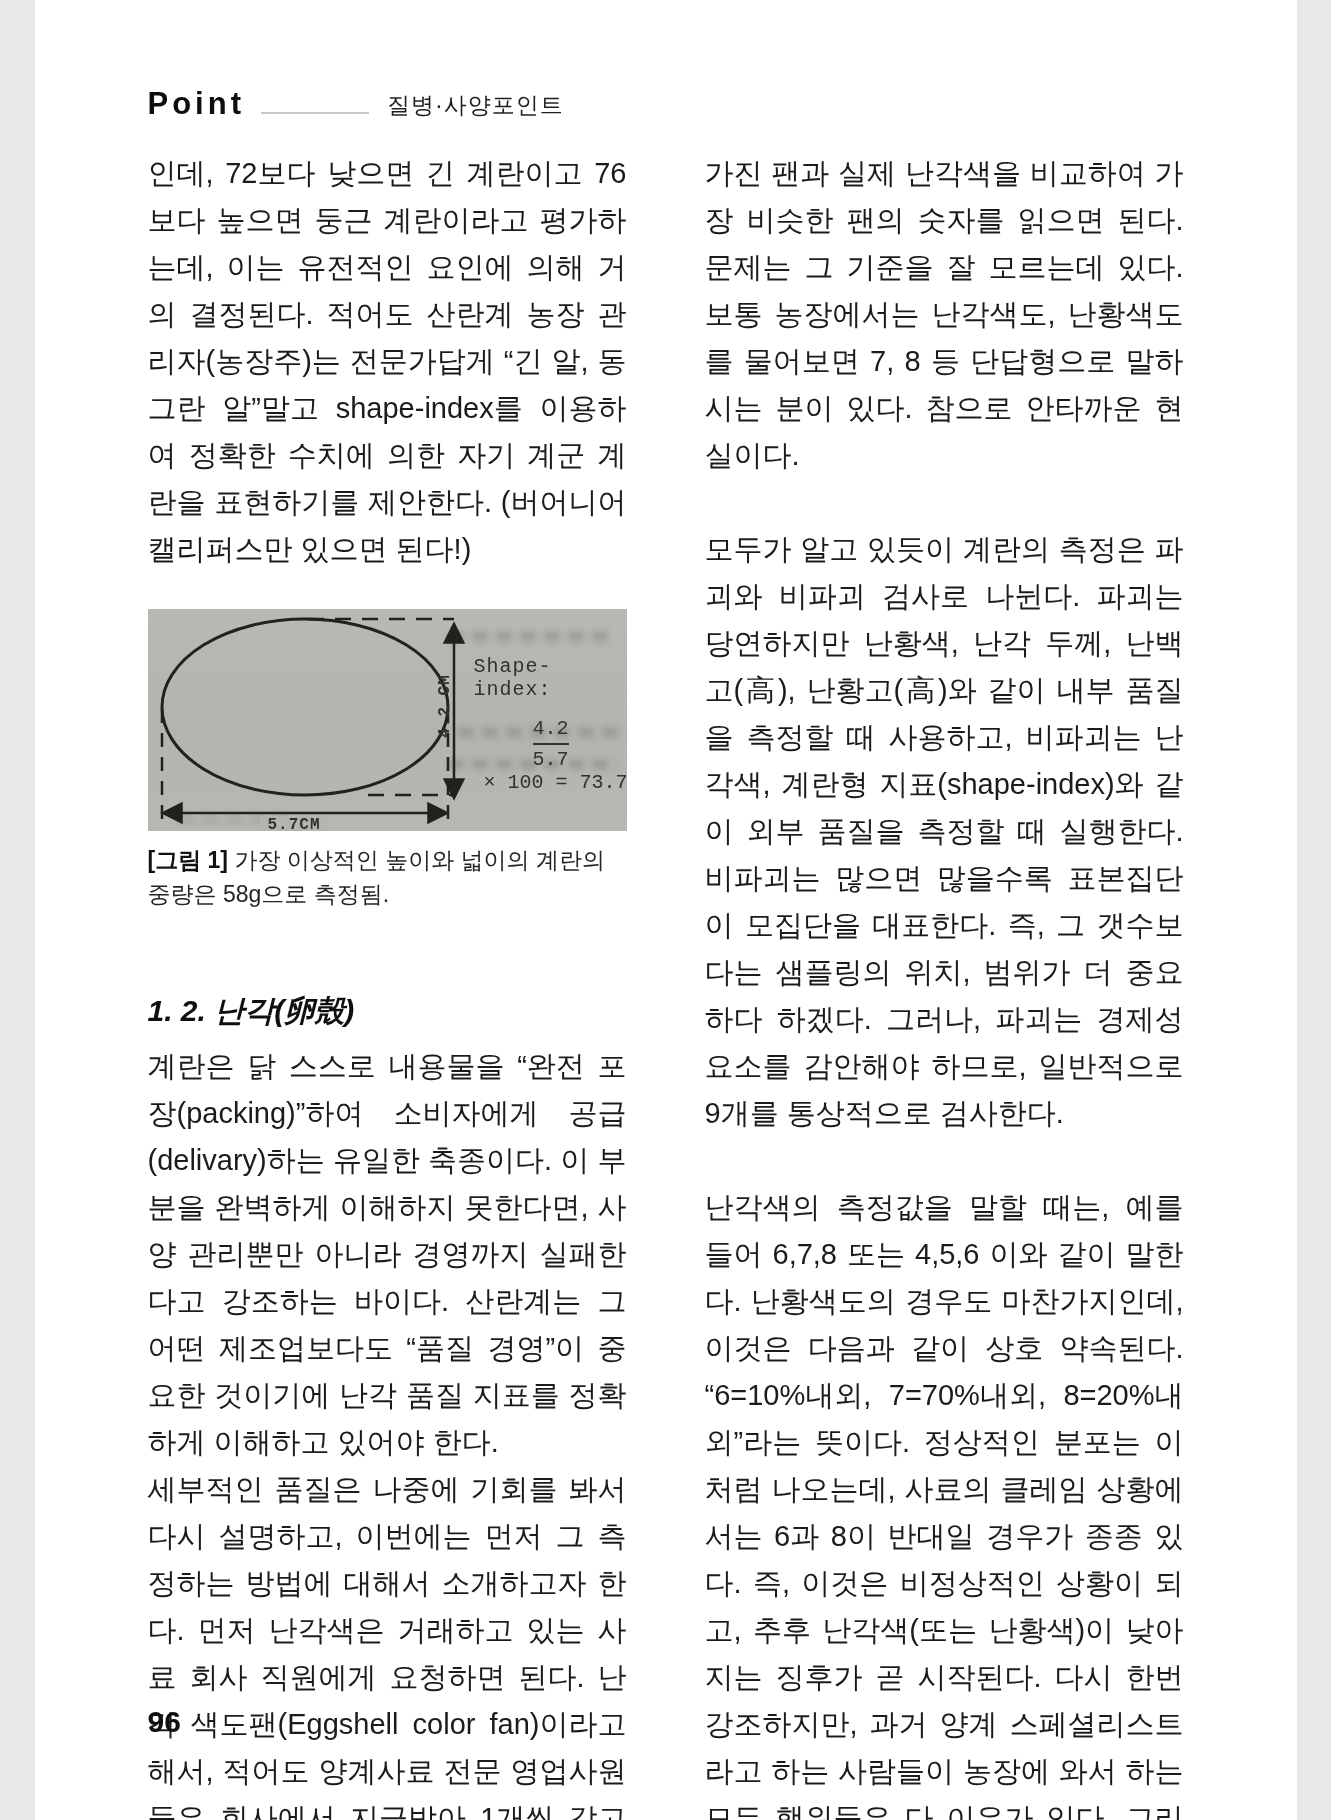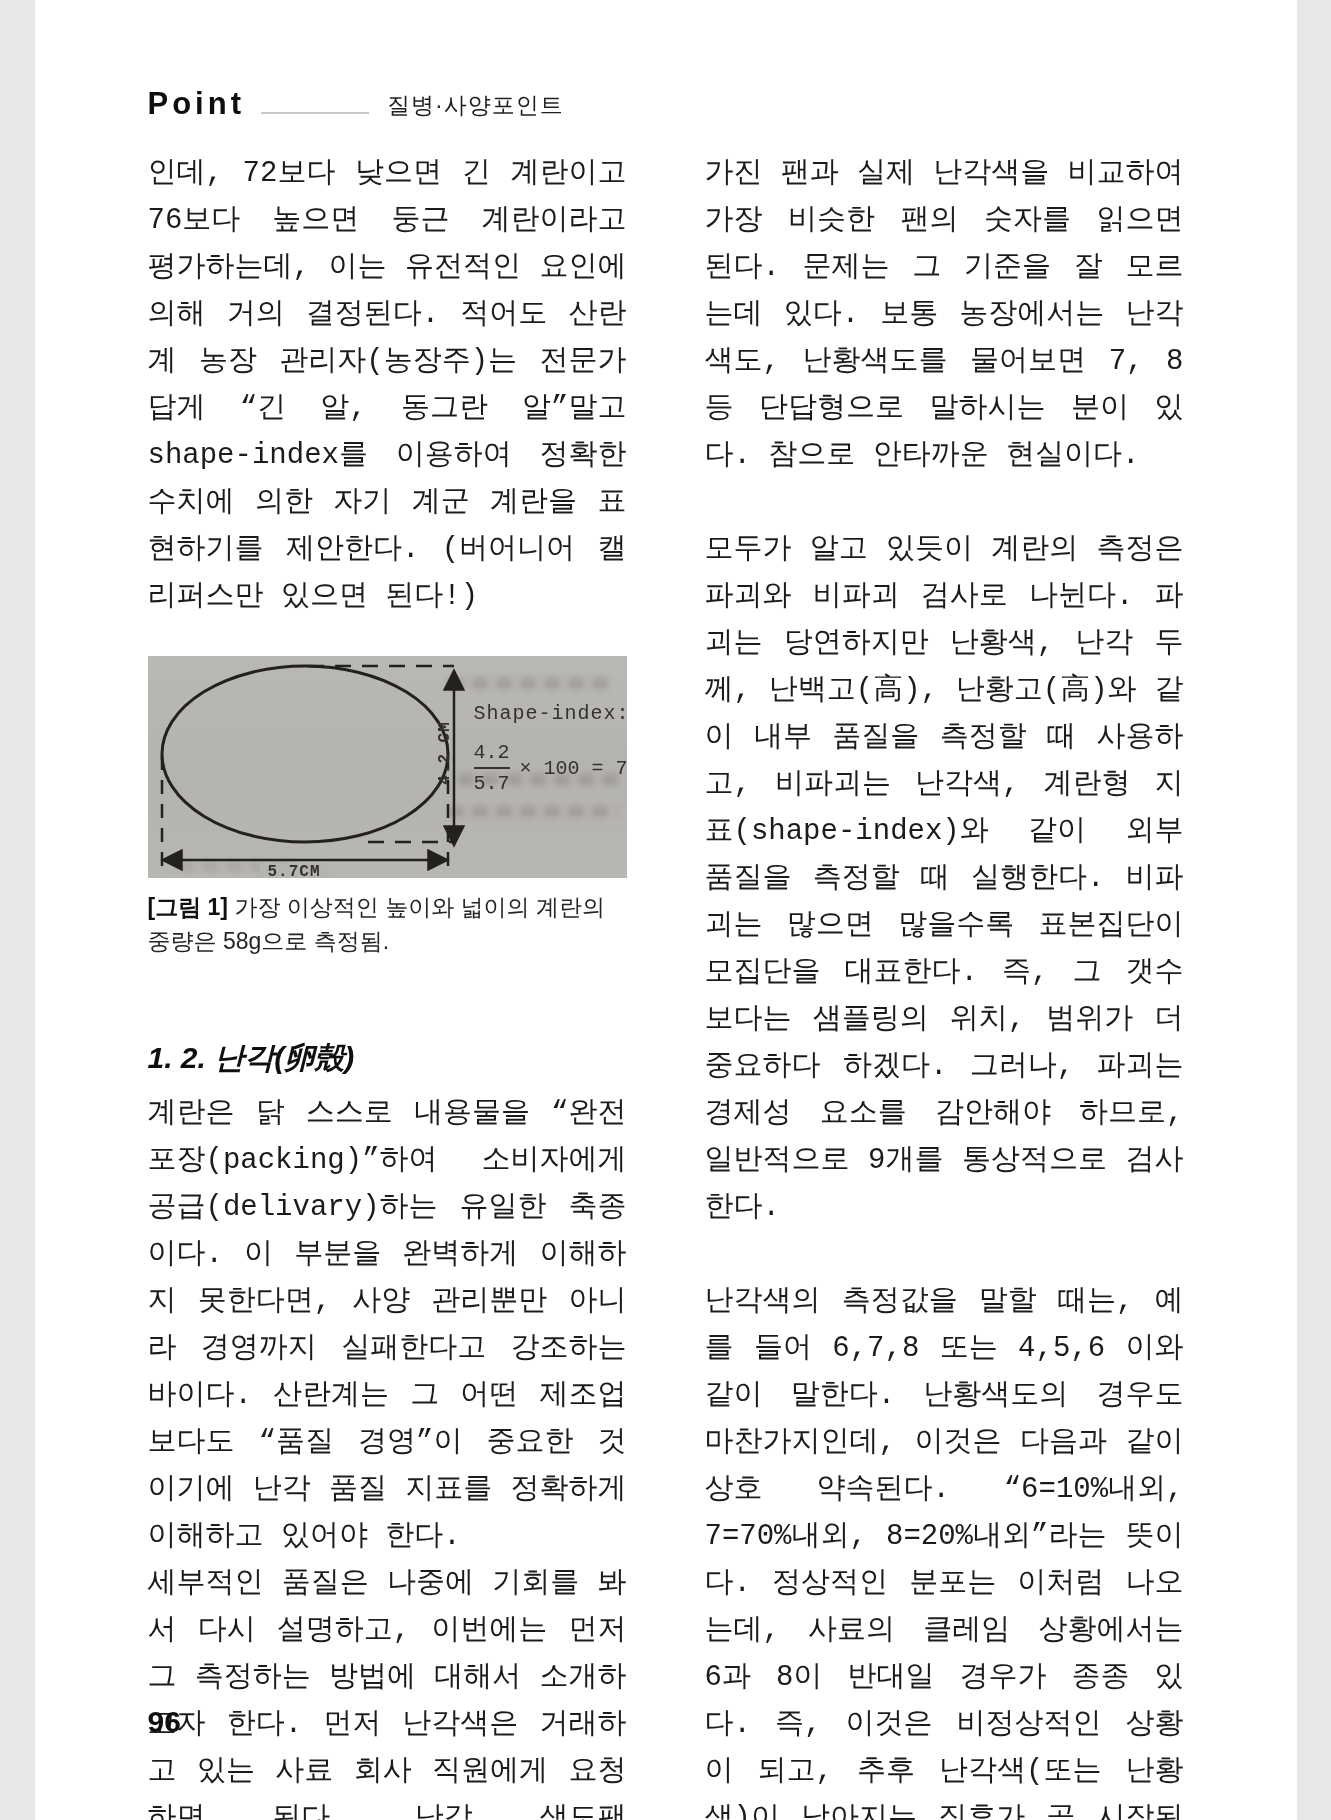--- a/index.html
+++ b/index.html
@@ -17,21 +17,21 @@
   .logo-rule { width:108px; height:2px; background:#c7c7c7; margin:0 10px 5px 16px; }
   .section-title {
     font-family:"Liberation Sans", sans-serif; font-size:23px; color:#1d1d1d;
     letter-spacing:1px; line-height:1; margin-left:8px; margin-bottom:2px;
   }
 
   
   .columns { position:absolute; top:150px; left:113px; width:1036px; display:flex; column-gap:78px; }
   .col { width:479px; }
   .body {
-    font-family:Liberation Mono, monospace;
+    font-family:Liberation Sans, sans-serif;
     font-size:29px; line-height:47px; color:#1b1b1b;
     text-align:justify; margin:0;
   }
   .para-gap { margin-top:47px; }
 
   
   .figure {
     position:relative; width:479px; height:222px;
     background:linear-gradient(180deg,#bab8b3 0%,#b5b3ae 55%,#b9b7b2 100%);
     margin:36px 0 12px 0; overflow:hidden;
@@ -45,21 +45,21 @@
   .dim-v {
     position:absolute; left:254px; top:88px; width:86px; text-align:center;
     transform:rotate(-90deg); font-size:16px; letter-spacing:1px; font-weight:700;
   }
   .dim-h {
     position:absolute; left:112px; top:207px; font-size:16px; font-weight:700;
     background:#b6b4af; padding:0 8px; letter-spacing:1px;
   }
   .si-block { position:absolute; left:326px; top:46px; }
   .si-label { font-size:20px; letter-spacing:1px; }
-  .si-formula { display:flex; align-items:center; margin-top:16px; }
+  .si-formula { display:flex; align-items:center; margin-top:16px;flex-direction:column; }
   .frac { display:inline-flex; flex-direction:column; align-items:center; font-size:20px; }
   .frac-bar { width:36px; height:2px; background:#34322d; margin:3px 0; }
   .si-rest { font-size:20px; margin-left:10px; white-space:nowrap; }
 
   
   .caption {
     font-family:"Liberation Sans", sans-serif; font-size:23px; line-height:34px;
     color:#242424; margin:0; text-align:left;
   }
   .caption .tag { font-weight:700; color:#111; }

